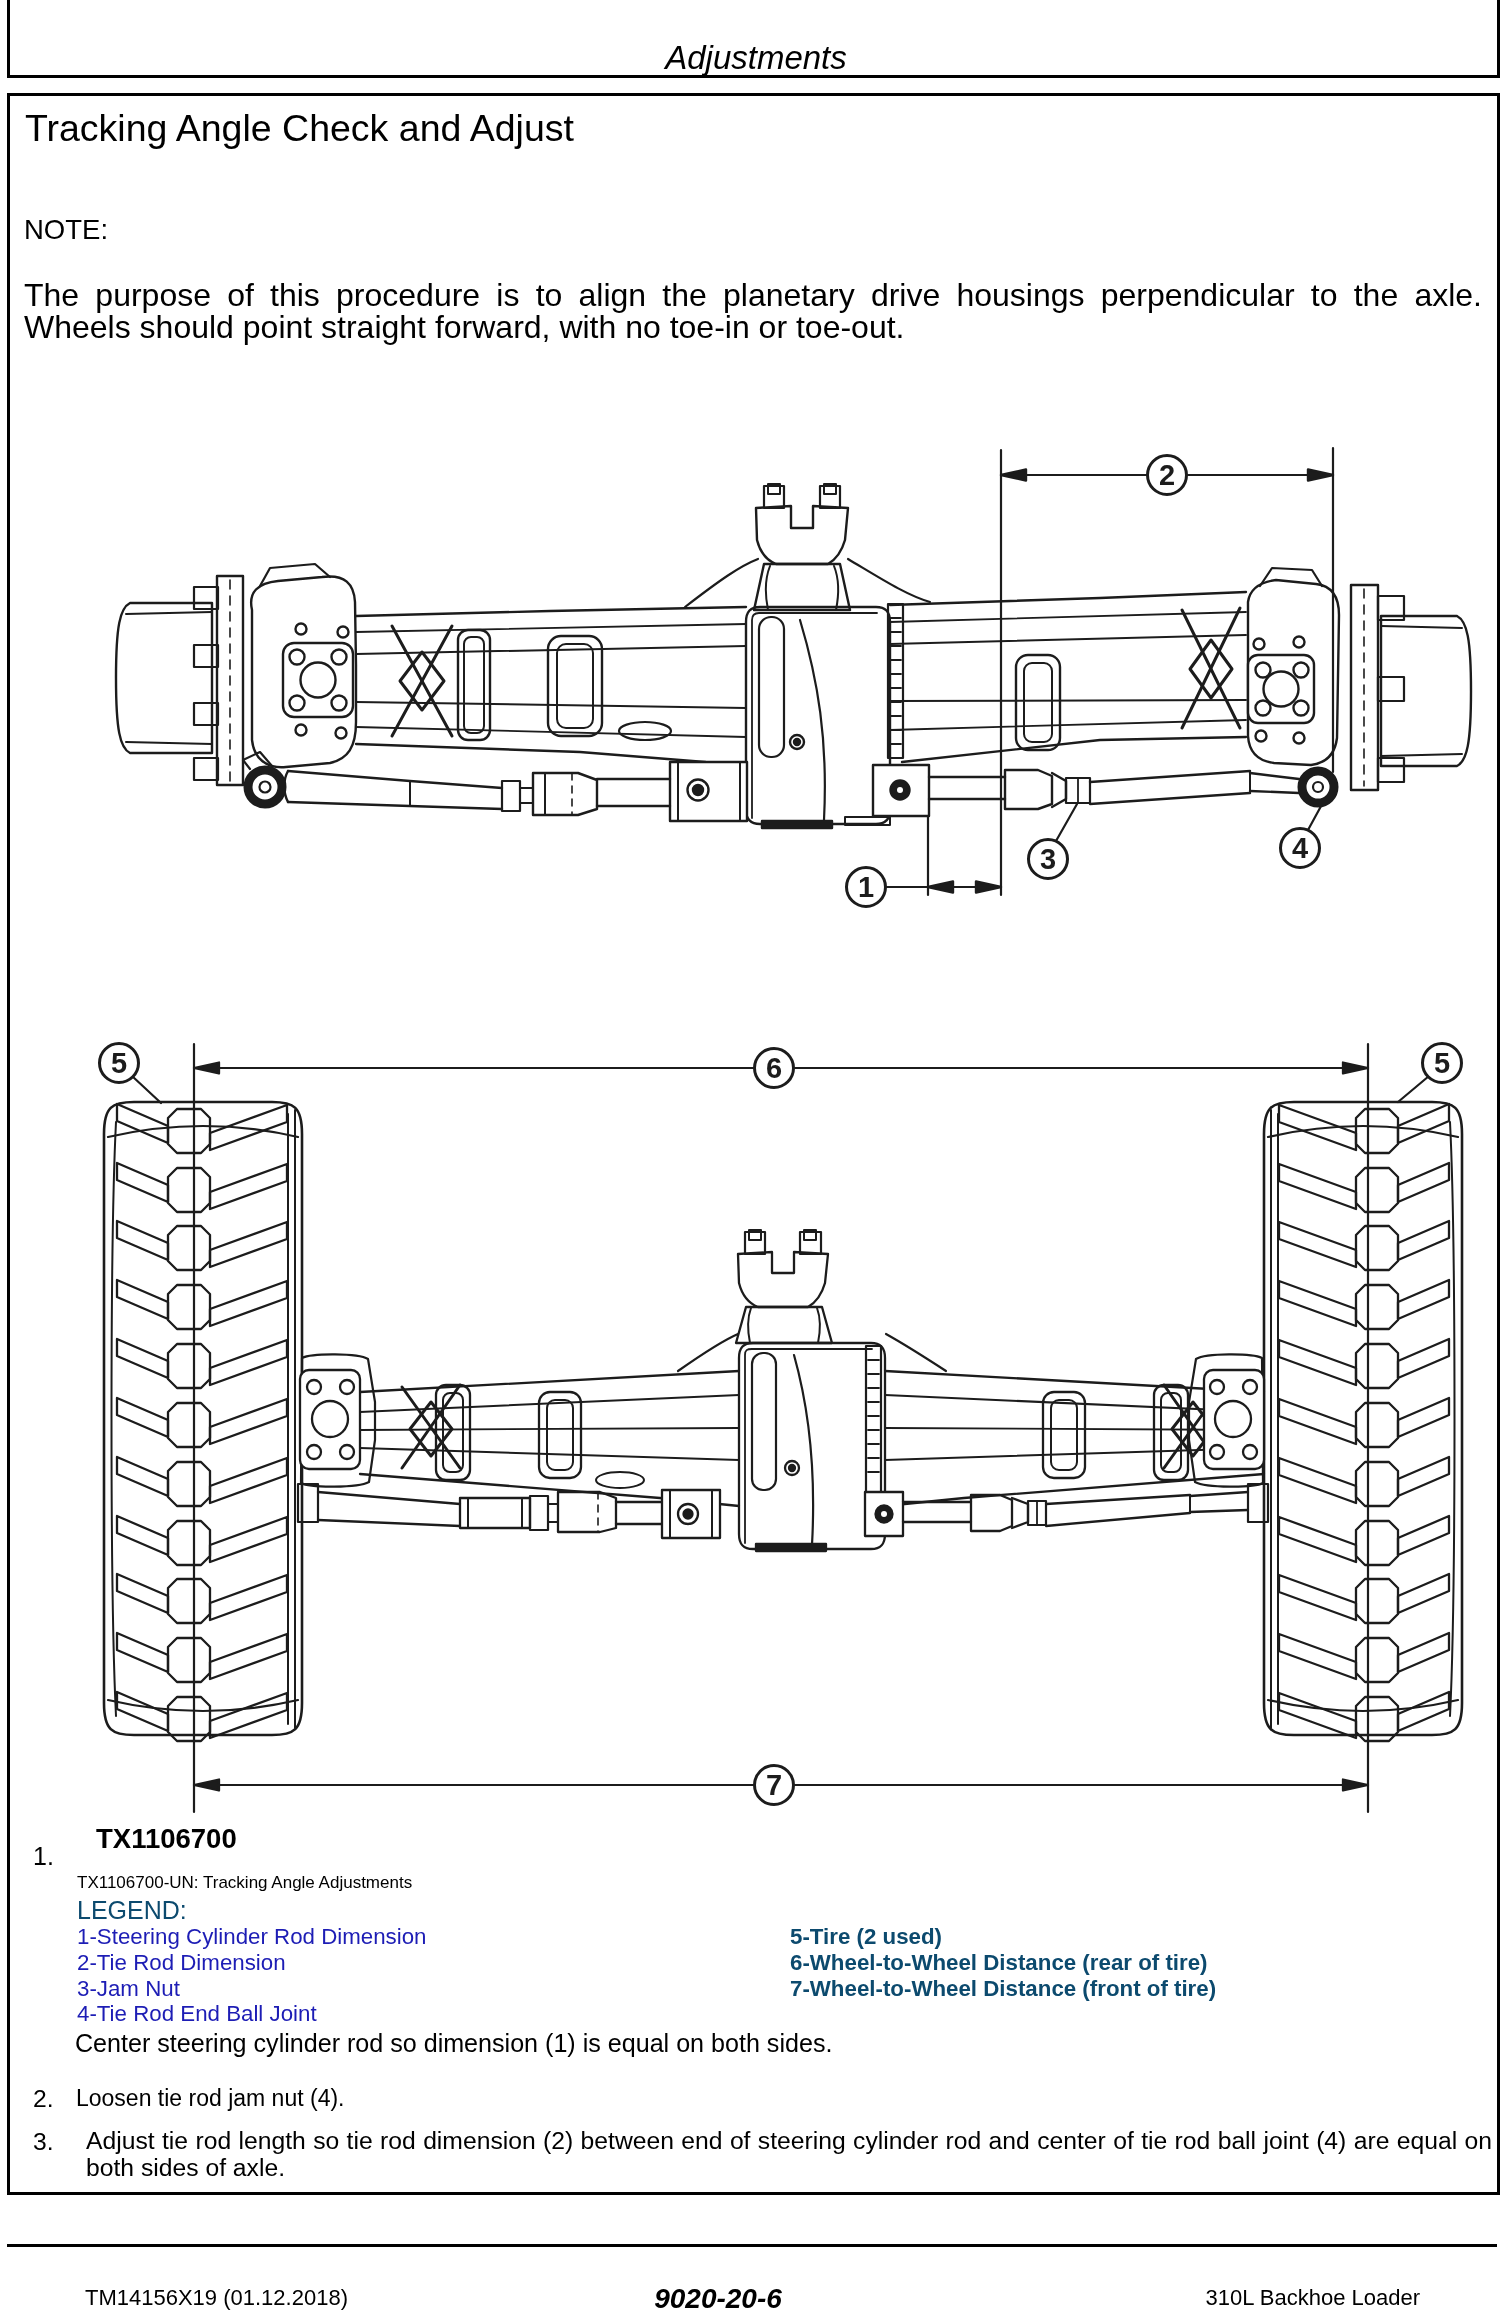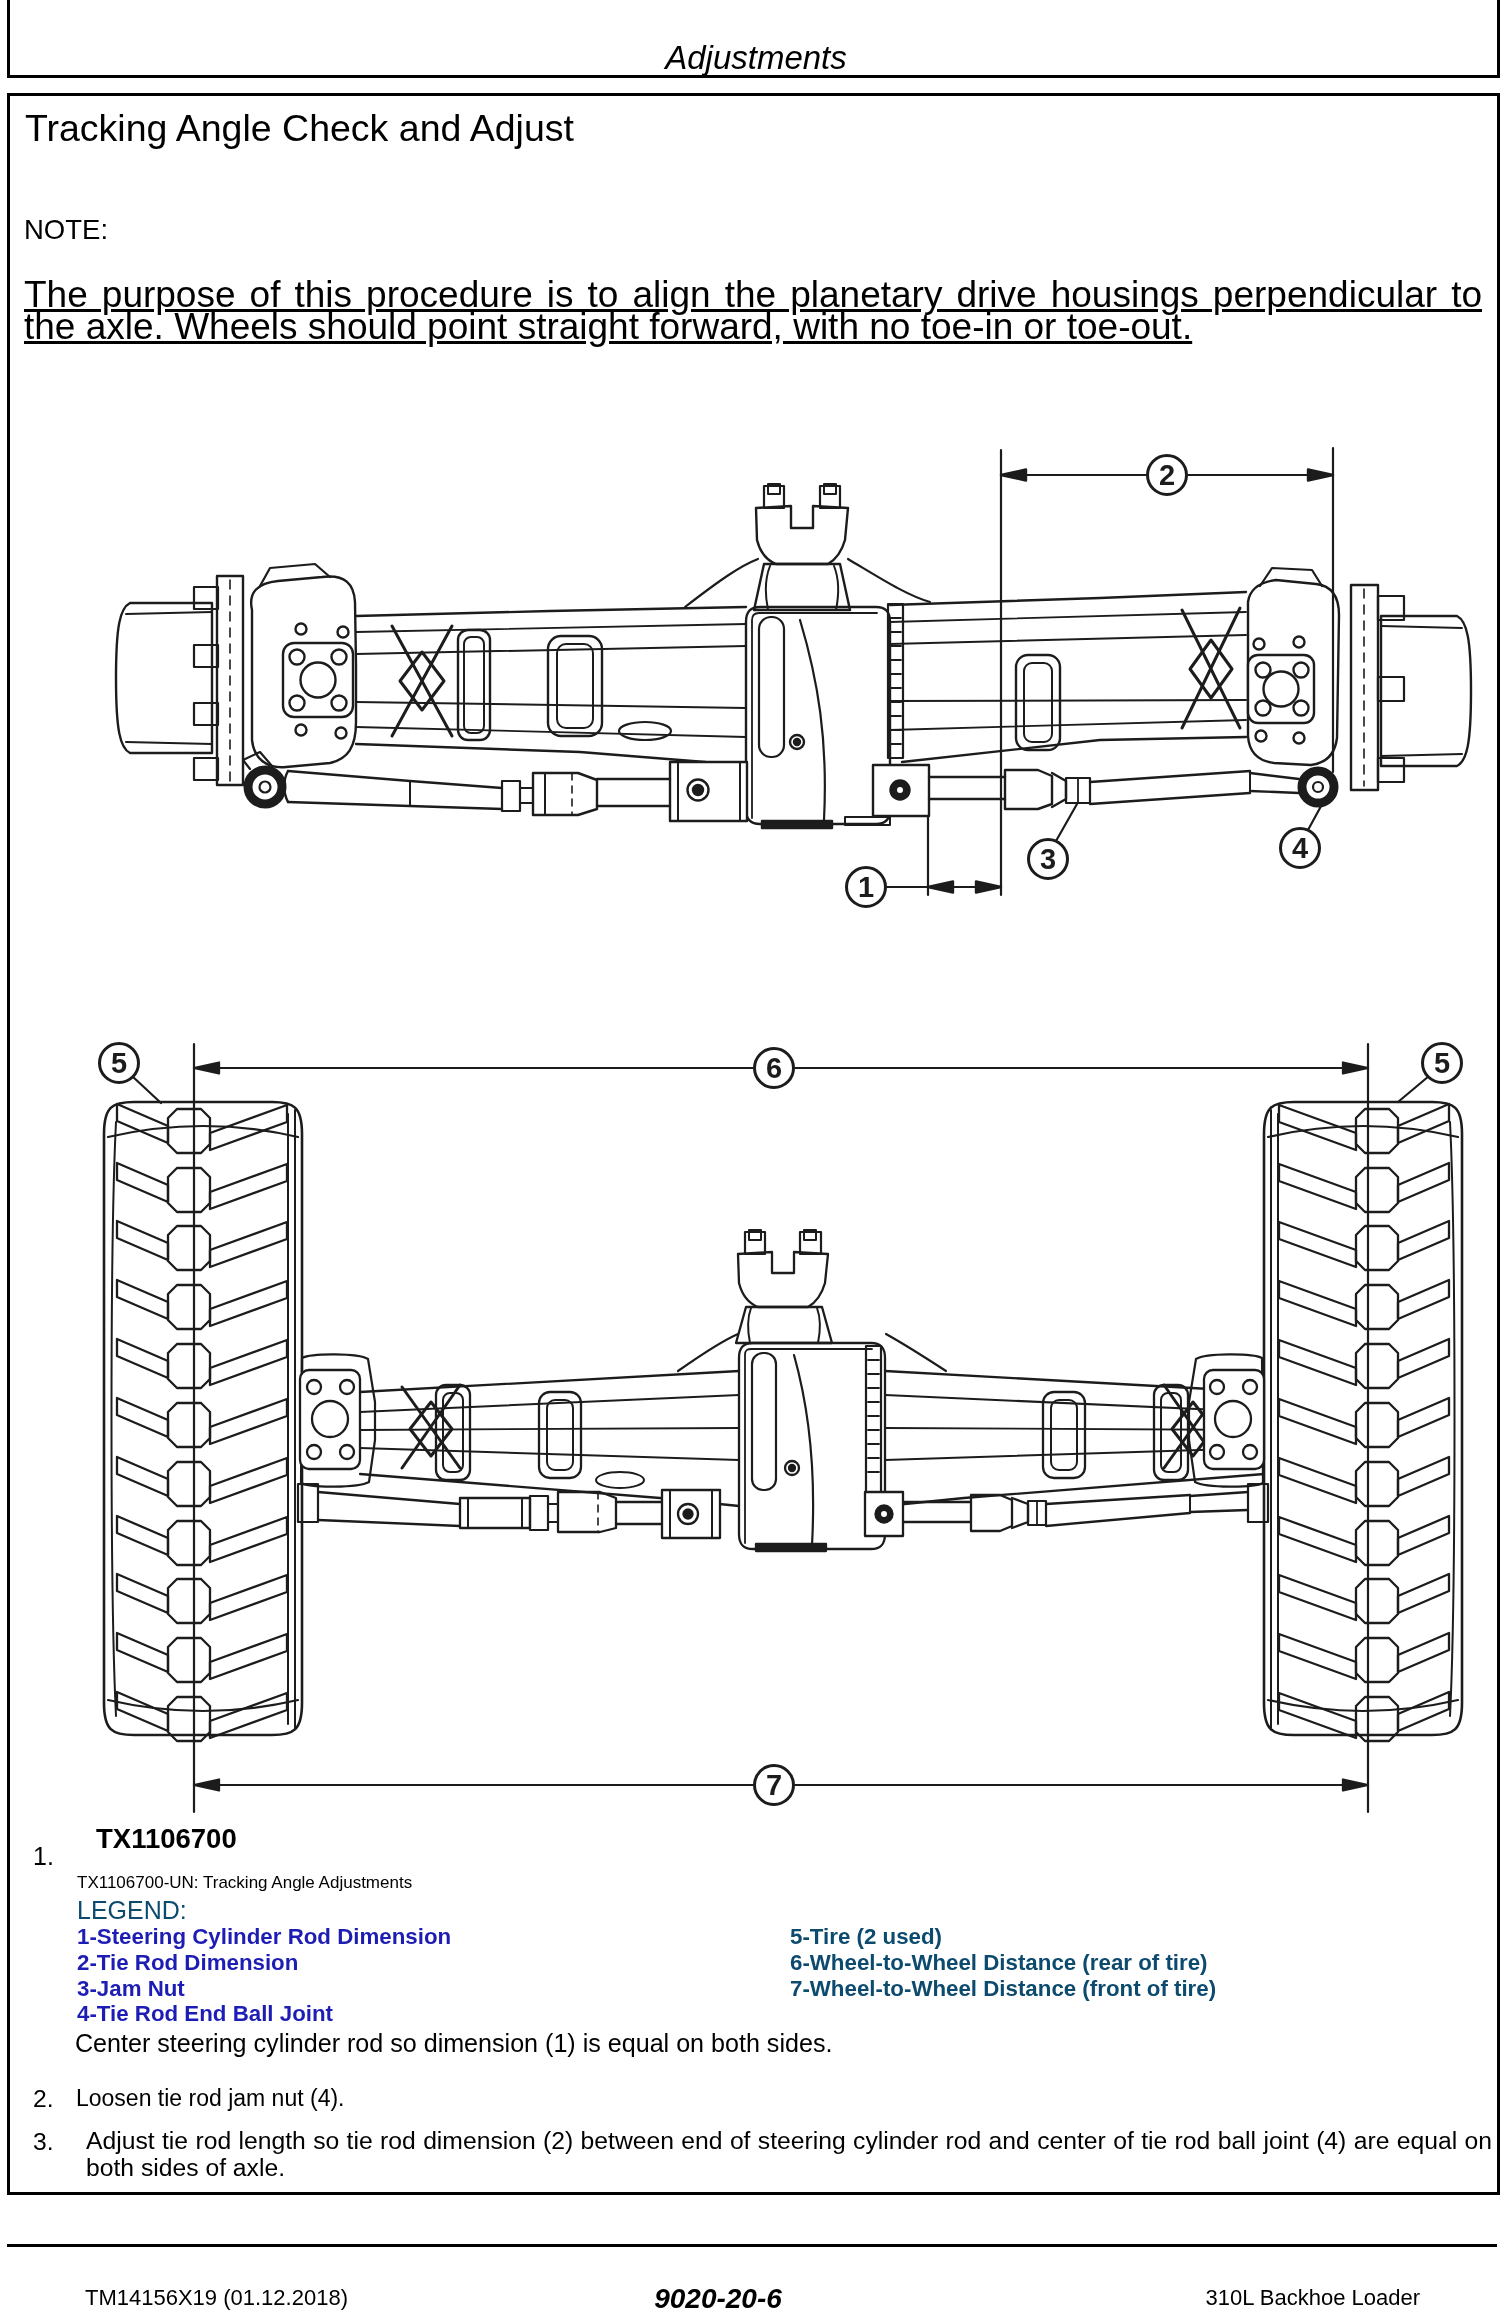--- a/index.html
+++ b/index.html
@@ -13,21 +13,21 @@
 
 <div class="abs" style="left:7px;top:-14px;width:1487px;height:86px;border:3px solid #000;"></div>
 <div class="abs" style="left:4px;top:41px;width:1504px;text-align:center;font-style:italic;font-size:33px;line-height:33px;">Adjustments</div>
 
 <div class="abs" style="left:7px;top:93px;width:1487px;height:2096px;border:3px solid #000;"></div>
 
 <div class="abs" style="left:25px;top:108px;font-size:37.5px;font-weight:normal;line-height:40px;text-align:center;">Tracking Angle Check and Adjust</div>
 
 <div class="abs" style="left:24px;top:215px;font-size:27.5px;line-height:30px;">NOTE:</div>
 
-<div class="abs" style="left:24px;top:279px;width:1458px;font-size:37px;line-height:32px;text-align:justify;text-decoration:underline;">The purpose of this procedure is to align the planetary drive housings perpendicular to the axle. Wheels should point straight forward, with no toe-in or toe-out.</div>
+<div class="abs" style="left:24px;top:279px;width:1458px;font-size:32px;line-height:32px;text-align:justify;">The purpose of this procedure is to align the planetary drive housings perpendicular to the axle. Wheels should point straight forward, with no toe-in or toe-out.</div>
 
 <div class="abs" style="left:100px;top:440px;">
 <svg width="1390" height="515" viewBox="0 0 1390 515">
 <g fill="none" stroke="#1c1c1c" stroke-width="2.4" stroke-linejoin="round" stroke-linecap="round">
 
 <line x1="901" y1="10" x2="901" y2="455" stroke-width="2.2"></line>
 <line x1="1233" y1="8" x2="1233" y2="332" stroke-width="2.2"></line>
 
 <line x1="901" y1="35" x2="1046" y2="35" stroke-width="2.2"></line>
 <line x1="1088" y1="35" x2="1233" y2="35" stroke-width="2.2"></line>
@@ -411,21 +411,21 @@
 <text x="59" y="33">5</text>
 <text x="1382" y="33">5</text>
 </g>
 </svg>
 </div>
 
 <div class="abs" style="left:33px;top:1842px;font-size:25px;">1.</div>
 <div class="abs" style="left:96px;top:1823px;font-size:27.5px;font-weight:bold;">TX1106700</div>
 <div class="abs" style="left:77px;top:1873px;font-size:17px;">TX1106700-UN: Tracking Angle Adjustments</div>
 <div class="abs" style="left:77px;top:1896px;font-size:25px;color:#0c4a6e;">LEGEND:</div>
-<div class="abs" style="left:77px;top:1924px;font-size:22.3px;font-weight:bold;color:#1d1db5;line-height:25.8px;">1-Steering Cylinder Rod Dimension<br>2-Tie Rod Dimension<br>3-Jam Nut<br>4-Tie Rod End Ball Joint</div>
+<div class="abs" style="left:77px;top:1924px;font-size:22.3px;font-weight:normal;color:#1d1db5;line-height:25.8px;">1-Steering Cylinder Rod Dimension<br>2-Tie Rod Dimension<br>3-Jam Nut<br>4-Tie Rod End Ball Joint</div>
 <div class="abs" style="left:790px;top:1924px;font-size:22.3px;font-weight:bold;color:#0c4a6e;line-height:25.8px;">5-Tire (2 used)<br>6-Wheel-to-Wheel Distance (rear of tire)<br>7-Wheel-to-Wheel Distance (front of tire)</div>
 <div class="abs" style="left:75px;top:2029px;font-size:25.1px;">Center steering cylinder rod so dimension (1) is equal on both sides.</div>
 
 <div class="abs" style="left:33px;top:2085px;font-size:24.7px;">2.</div>
 <div class="abs" style="left:76px;top:2085px;font-size:23px;">Loosen tie rod jam nut (4).</div>
 <div class="abs" style="left:33px;top:2128px;font-size:24.7px;">3.</div>
 <div class="abs" style="left:76px;top:2128px;width:1406px;font-size:24.7px;line-height:26.5px;text-align:justify;margin-left:10px;">Adjust tie rod length so tie rod dimension (2) between end of steering cylinder rod and center of tie rod ball joint (4) are equal on both sides of axle.</div>
 
 <div class="abs" style="left:7px;top:2244px;width:1490px;height:3px;background:#000;"></div>
 <div class="abs" style="left:85px;top:2285px;font-size:22px;">TM14156X19 (01.12.2018)</div>

